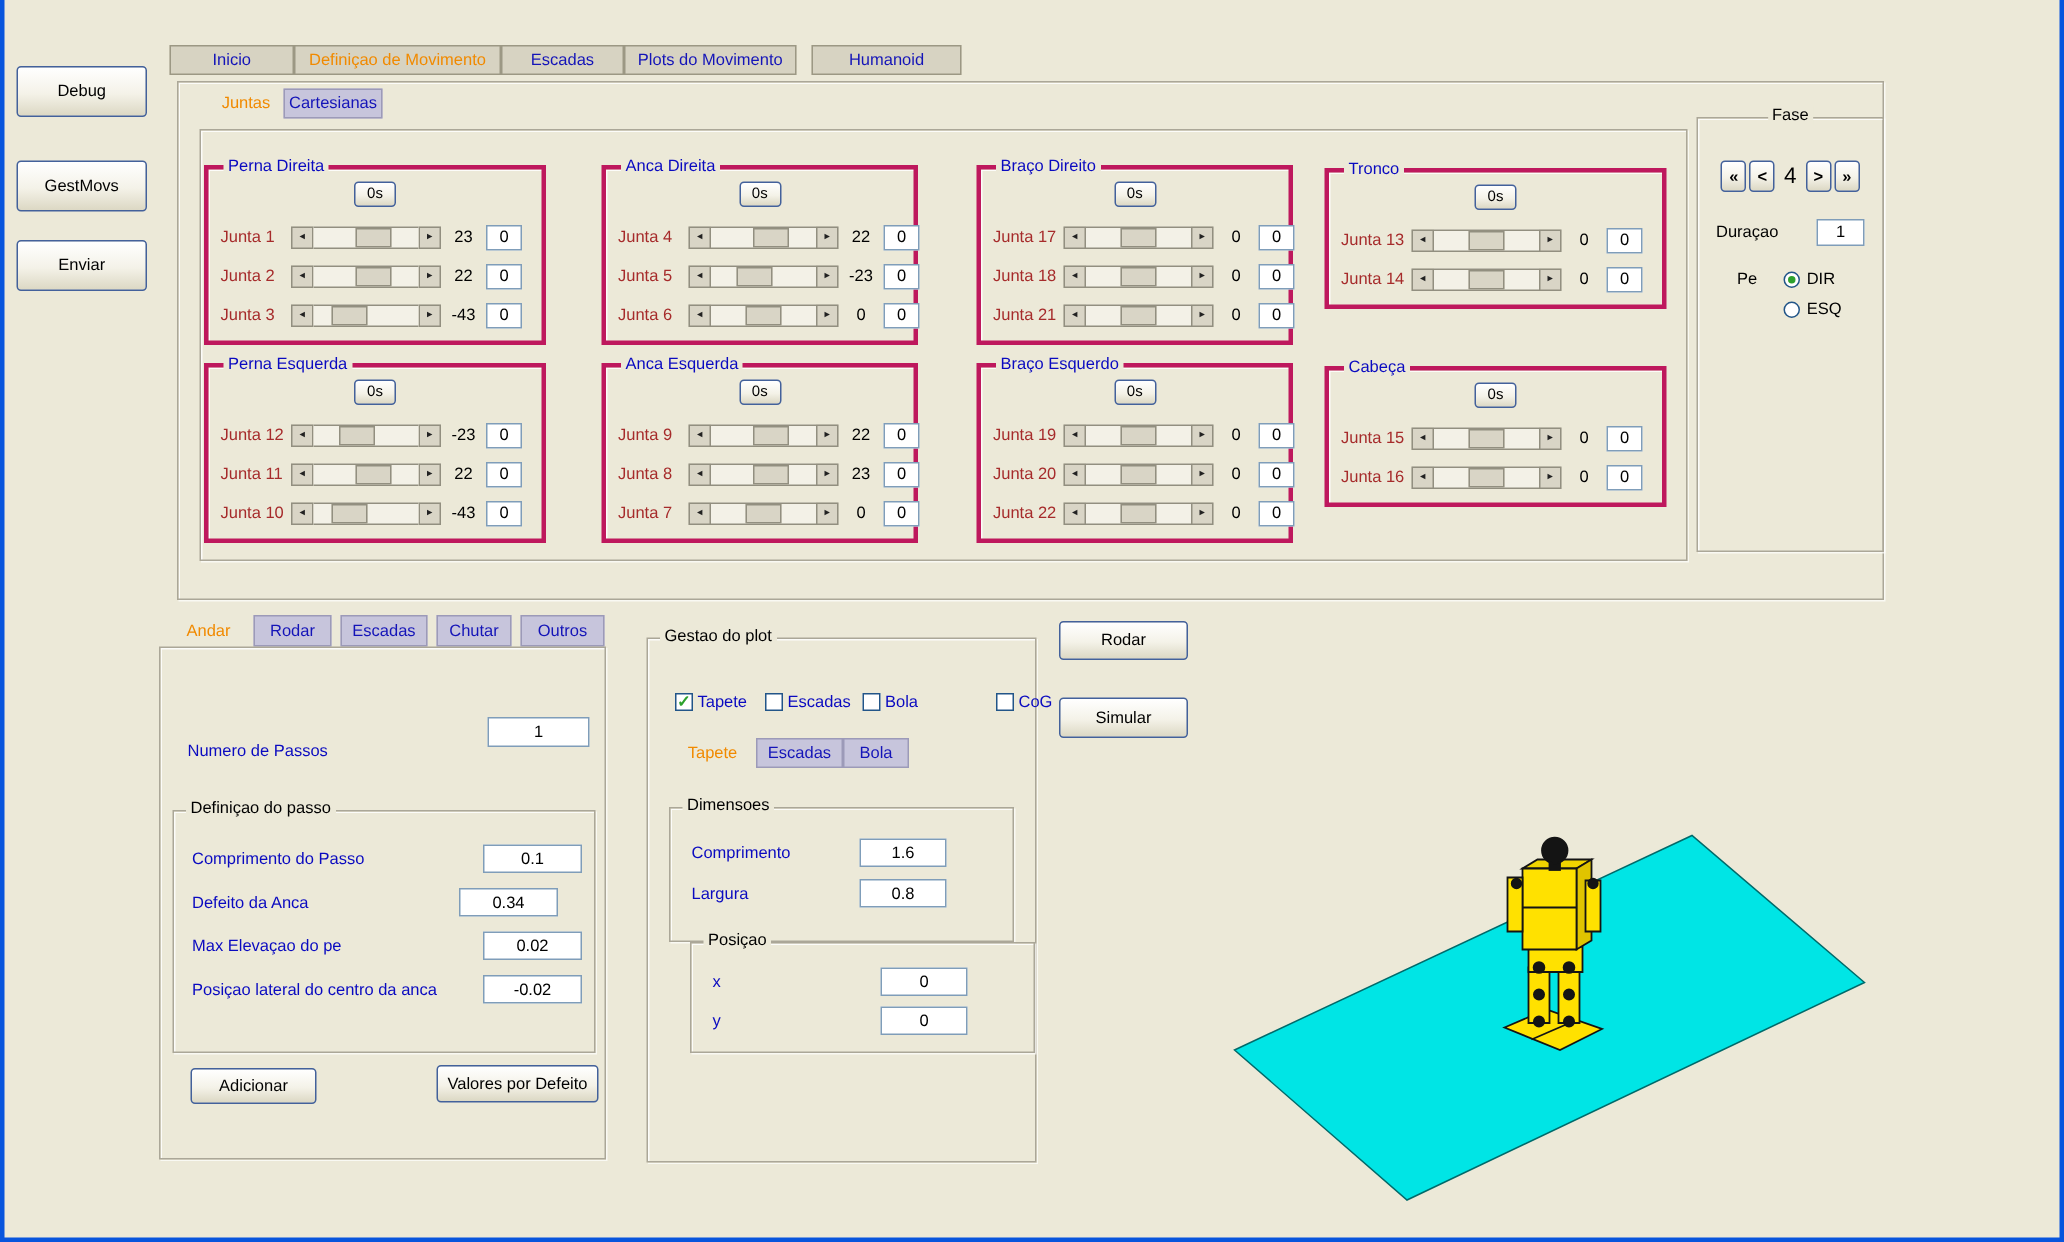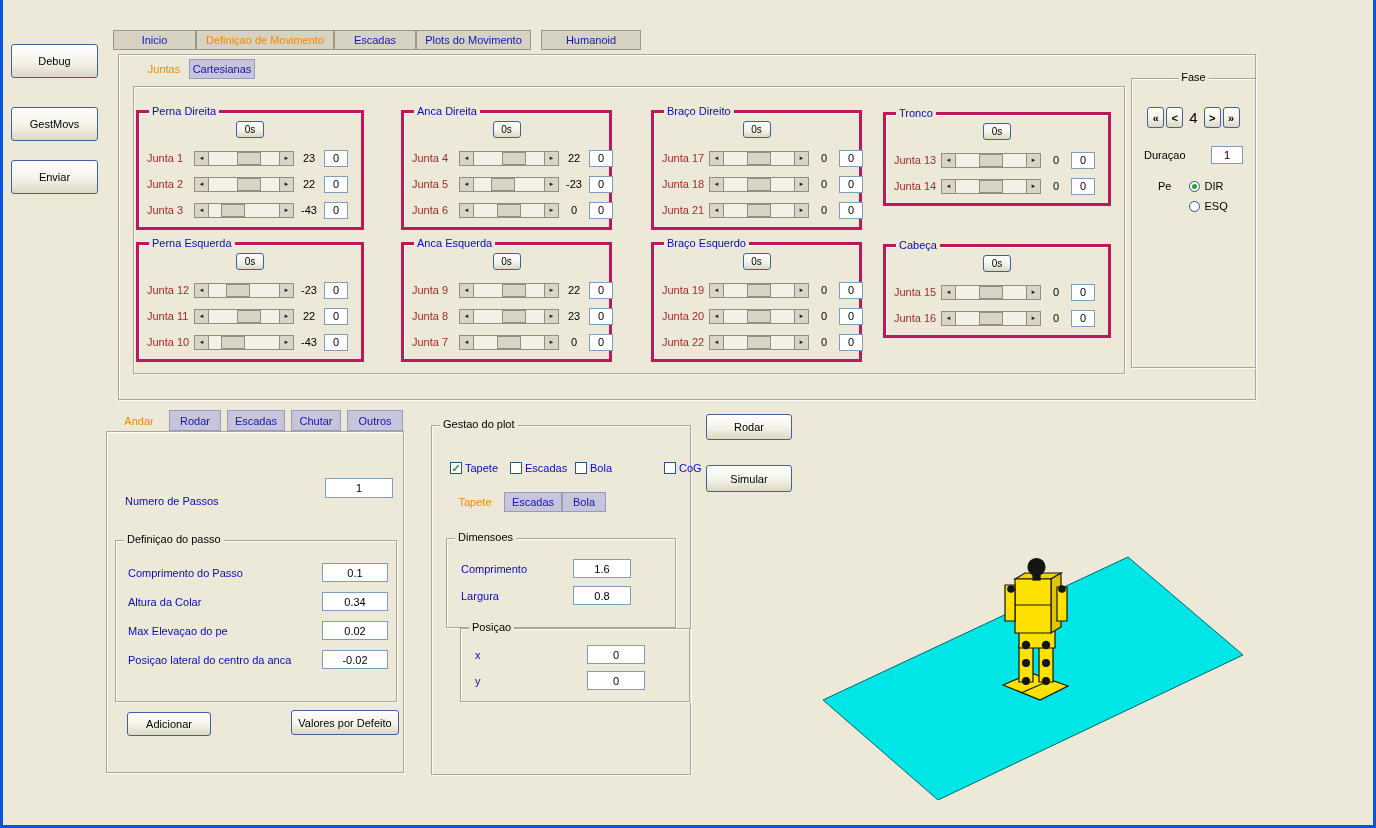--- a/index.html
+++ b/index.html
@@ -450,22 +450,22 @@
     </div>
 
   <div class="frame" style="left:103px; top:431px; width:298px; height:342px;">
     <span class="lbl-blue" style="left:18px; top:63px;">Numero de Passos</span>
     <input class="edit" style="left: 218px; top: 46px; width: 68px; height: 20px;" value="1">
     <div class="frame" style="left:8px; top:108px; width:282px; height:162px;">
       <span class="legend" style="left:8px;">Definiçao do passo</span>
       <div id="passo-fields">
           <span class="frow-label" style="left: 12px; top: 26px;">Comprimento do Passo</span>
           <input class="edit" value="0.1" style="left: 206px; top: 22px; width: 66px; height: 19px;">
-          <span class="frow-label" style="left: 12px; top: 55px;">Altura da Colar</span>
-          <input class="edit" value="0.34" style="left: 206px; top: 51px; width: 66px; height: 19px;">
+          <span class="frow-label" style="left: 12px; top: 55px;">Defeito da Anca</span>
+          <input class="edit" value="0.34" style="left: 190px; top: 51px; width: 66px; height: 19px;">
           <span class="frow-label" style="left: 12px; top: 84px;">Max Elevaçao do pe</span>
           <input class="edit" value="0.02" style="left: 206px; top: 80px; width: 66px; height: 19px;">
           <span class="frow-label" style="left: 12px; top: 113px;">Posiçao lateral do centro da anca</span>
           <input class="edit" value="-0.02" style="left: 206px; top: 109px; width: 66px; height: 19px;">
         </div>
     </div>
     <button class="xp-btn" style="left:20px; top:280px; width:84px; height:24px;">Adicionar</button>
     <button class="xp-btn" style="left:184px; top:278px; width:108px; height:25px;">Valores por Defeito</button>
   </div>
 

